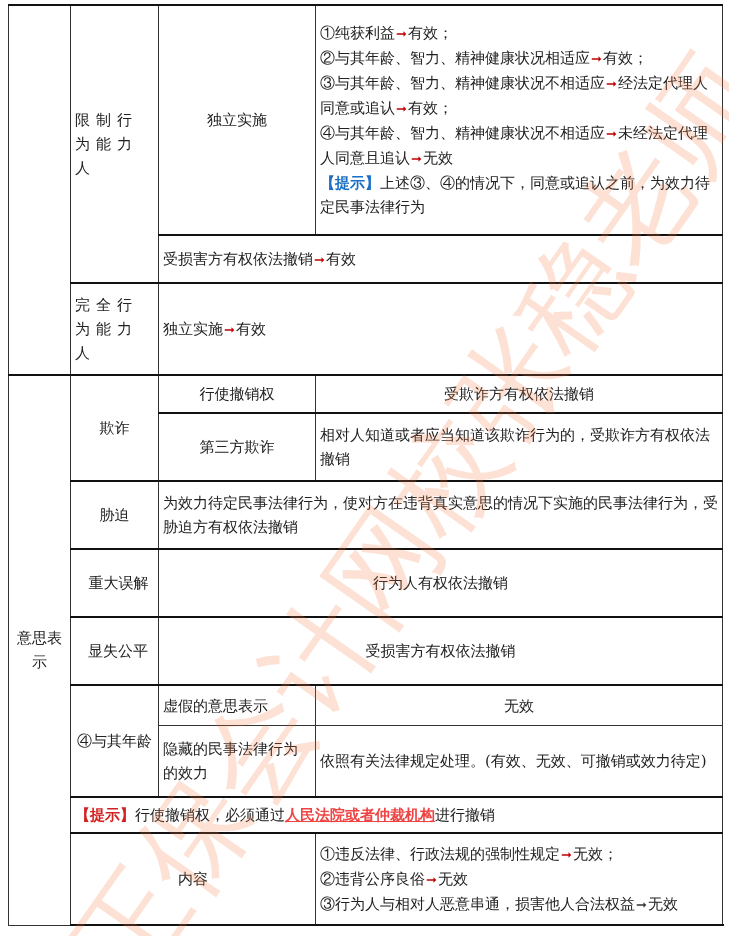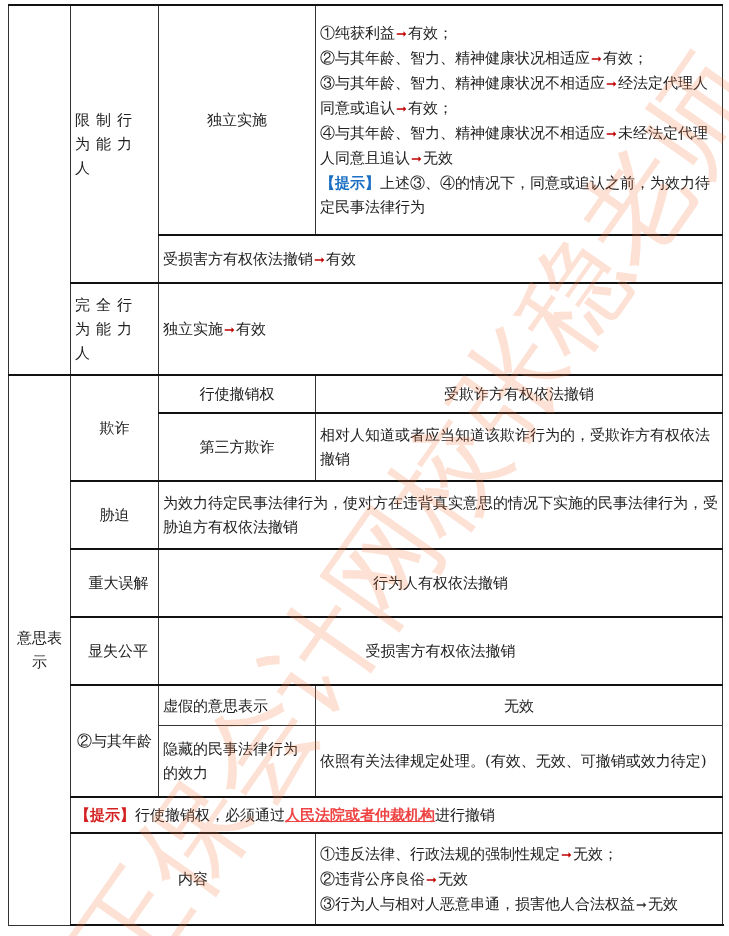--- a/index.html
+++ b/index.html
@@ -80,21 +80,21 @@
     <td class="c thick-top" style="height:60px;padding-left:12px;">重大误解</td>
     <td colspan="2" class="c thick-top">行为人有权依法撤销</td>
   </tr>
 
   <tr>
     <td class="c thick-top" style="height:60px;padding-left:11px;">显失公平</td>
     <td colspan="2" class="c thick-top">受损害方有权依法撤销</td>
   </tr>
 
   <tr>
-    <td rowspan="2" class="c thick-top">②与其年龄</td>
+    <td rowspan="2" class="c thick-top">④与其年龄</td>
     <td class="thick-top" style="height:33px;">虚假的意思表示</td>
     <td class="c thick-top">无效</td>
   </tr>
   <tr>
     <td style="height:64px;">隐藏的民事法律行为的效力</td>
     <td>依照有关法律规定处理。(有效、无效、可撤销或效力待定)</td>
   </tr>
 
   <tr>
     <td colspan="3" class="thick-top" style="height:28px;">

